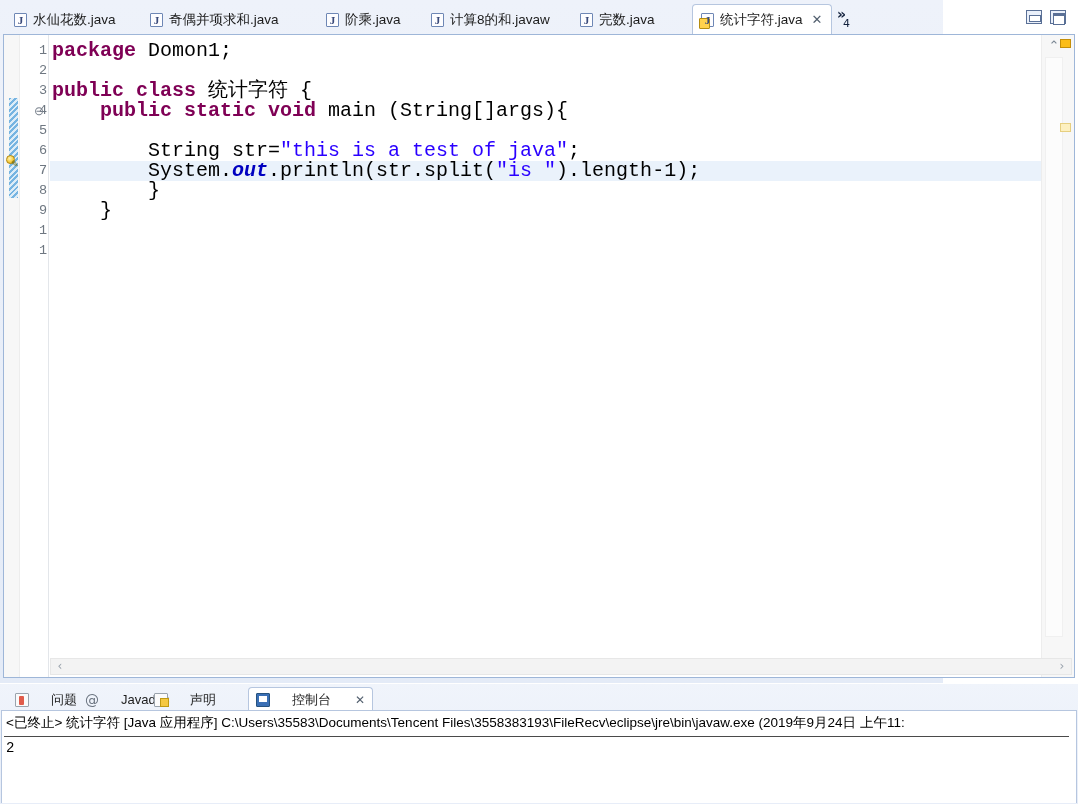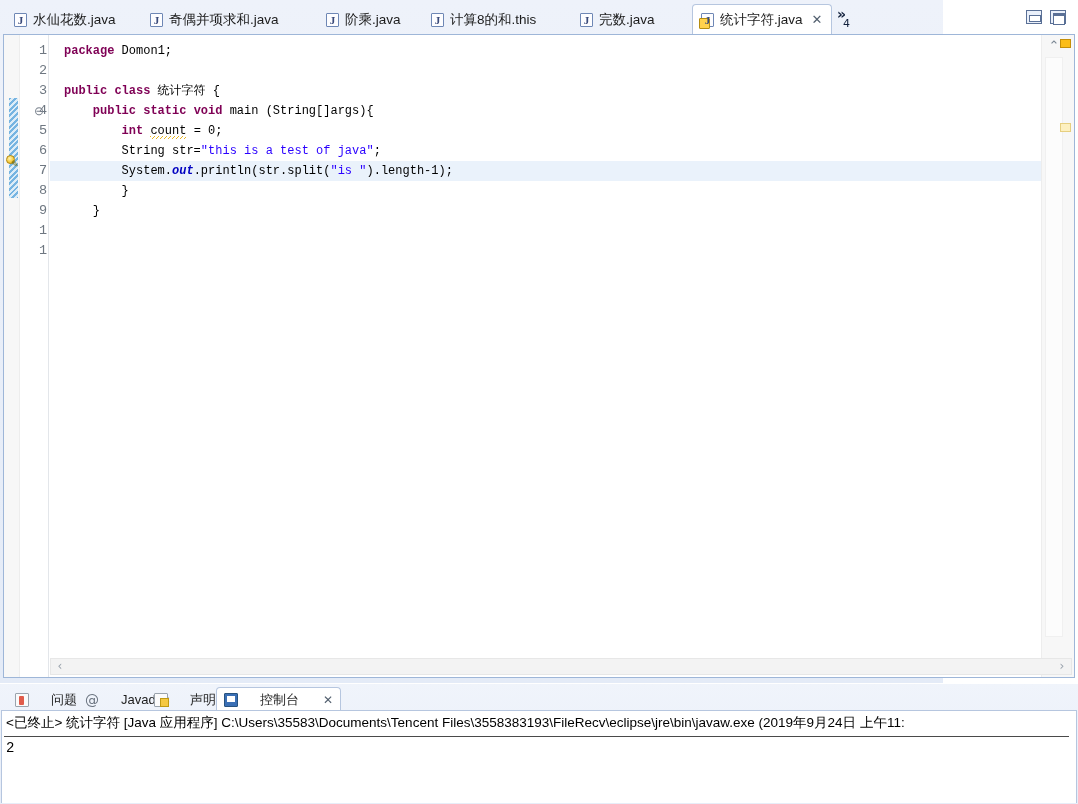--- a/index.html
+++ b/index.html
@@ -157,23 +157,23 @@
   }
 
   
   #code-area {
     position: absolute; left: 46px; top: 0; right: 33px; height: 100%;
     background: #ffffff; overflow: hidden;
   }
   .cline {
     position: absolute; left: 0; right: 0; height: 20px; line-height: 20px;
     font-family: "Liberation Mono", monospace;
-    font-size: 12px; color: #000000;
+    font-size: 20px; color: #000000;
     white-space: pre;
-    padding-left: 14px;
+    padding-left: 2px;
   }
   .cline.hl { background: #eaf2fb; }
   .kw  { color: #7f0055; font-weight: bold; }
   .str { color: #2a00ff; }
   .fld { color: #0000c0; font-weight: bold; font-style: italic; }
   .warnvar {
     color: #000;
     background-image: repeating-linear-gradient(135deg,#e6b422 0 1px,transparent 1px 3px);
     background-repeat: repeat-x;
     background-size: 4px 3px;
@@ -231,21 +231,21 @@
   .btab {
     position: absolute; top: 2px; height: 23px;
     display: flex; align-items: center; gap: 22px;
     padding: 0 7px;
     font-size: 13px; color: #1b1b1b; white-space: nowrap;
   }
   .btab.active {
     background: #ffffff;
     border: 1px solid #b6c6df; border-bottom: none;
     border-radius: 4px 4px 0 0;
-    top: 1px; height: 25px;
+    top: 1px; height: 25px; margin-left: 32px;
   }
   .ic { width: 14px; height: 14px; position: relative; flex: 0 0 auto; }
   .ic-problems {
     border: 1px solid #9aa3ad; background: #fafafa; border-radius: 1px;
   }
   .ic-problems::after {
     content: ""; position: absolute; left: 3px; top: 2px;
     width: 5px; height: 9px; background: #e05b4a; border-radius: 1px;
   }
   .ic-javadoc {
@@ -302,21 +302,21 @@
         <div class="tab inactive" style="left: 142px;">
           <span class="jicon"></span>
           <span>奇偶并项求和.java</span>
         </div>
         <div class="tab inactive" style="left: 318px;">
           <span class="jicon"></span>
           <span>阶乘.java</span>
         </div>
         <div class="tab inactive" style="left: 423px;">
           <span class="jicon"></span>
-          <span>计算8的和.this</span>
+          <span>计算8的和.javaw</span>
         </div>
         <div class="tab inactive" style="left: 572px;">
           <span class="jicon"></span>
           <span>完数.java</span>
         </div>
         <div class="tab active" style="left: 692px;">
           <span class="jicon warn"></span>
           <span>统计字符.java</span>
           <span class="tab-close">✕</span>
         </div>
@@ -351,21 +351,20 @@
           <div class="lnum" style="top: 186px;">1</div>
           <div class="lnum" style="top: 206px;">1</div>
         </div>
       <div id="gutter-sep"></div>
 
       <div id="code-area">
           <div class="cline" style="top: 6px;"><span class="kw">package</span> Domon1;</div>
           <div class="cline" style="top: 26px;"></div>
           <div class="cline" style="top: 46px;"><span class="kw">public class</span> 统计字符 {</div>
           <div class="cline" style="top: 66px;">    <span class="kw">public static void</span> main (String[]args){</div>
-          <div class="cline" style="top: 86px;">        <span class="kw">int</span> <span class="warnvar">count</span> = 0;</div>
           <div class="cline" style="top: 106px;">        String str=<span class="str">"this is a test of java"</span>;</div>
           <div class="cline hl" style="top: 126px;">        System.<span class="fld">out</span>.println(str.split(<span class="str">"is "</span>).length-1);</div>
           <div class="cline" style="top: 146px;">        }</div>
           <div class="cline" style="top: 166px;">    }</div>
           <div class="cline" style="top: 186px;"></div>
           <div class="cline" style="top: 206px;"></div>
         </div>
 
       <div id="vruler">
         <div id="vr-up">⌃</div>

